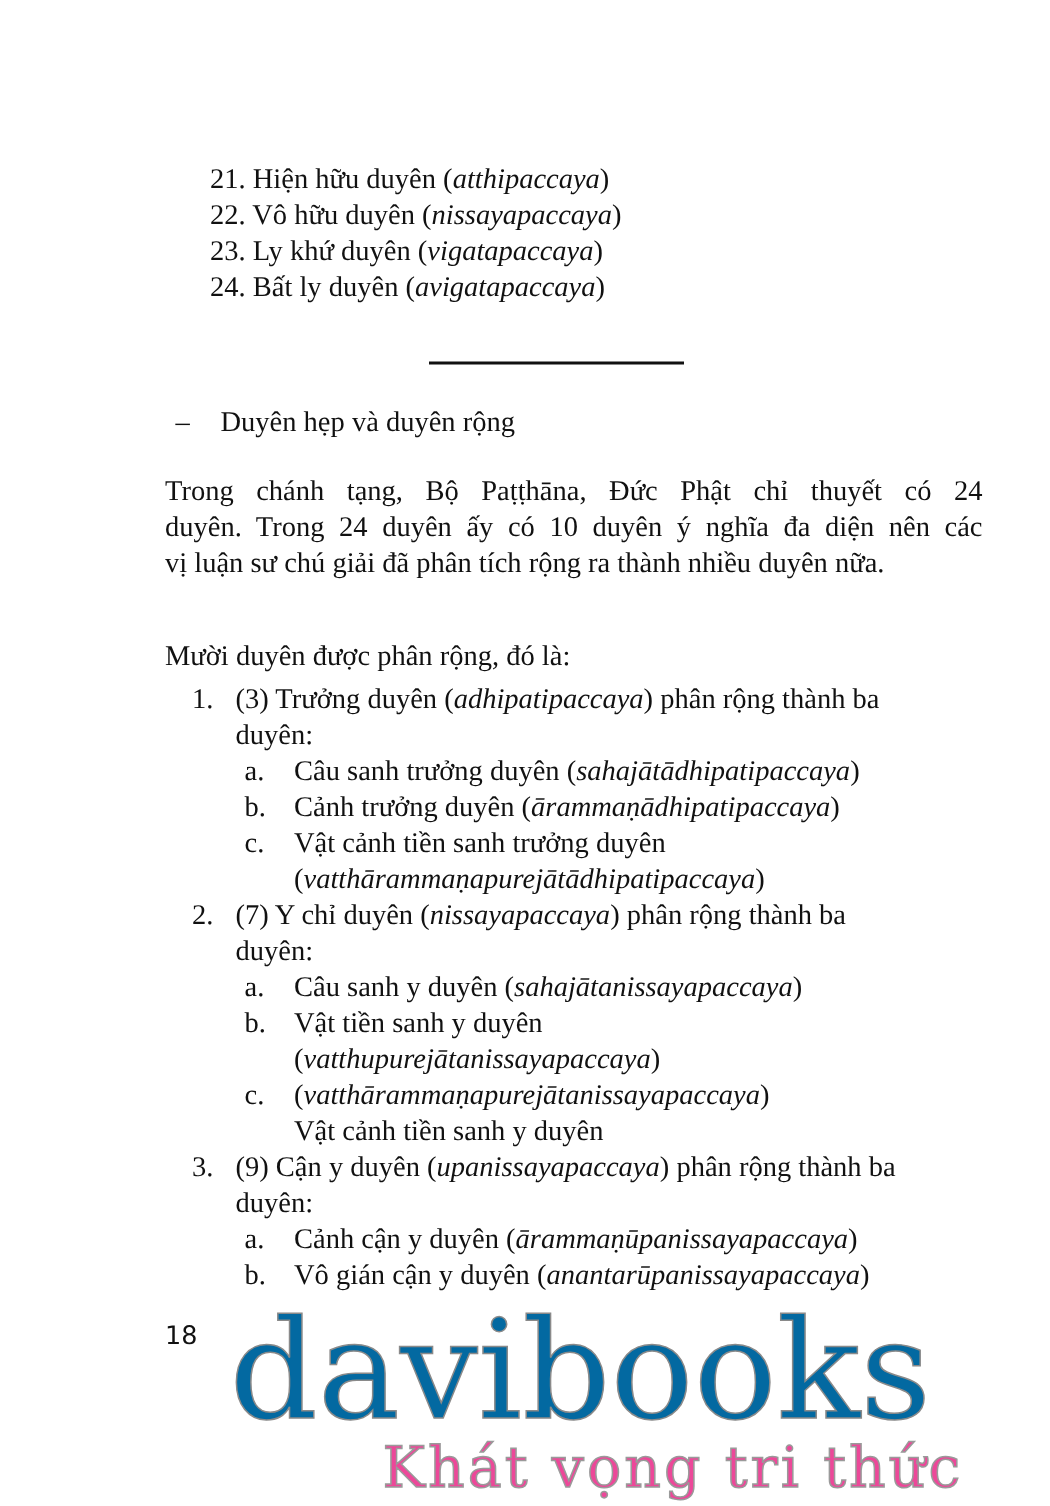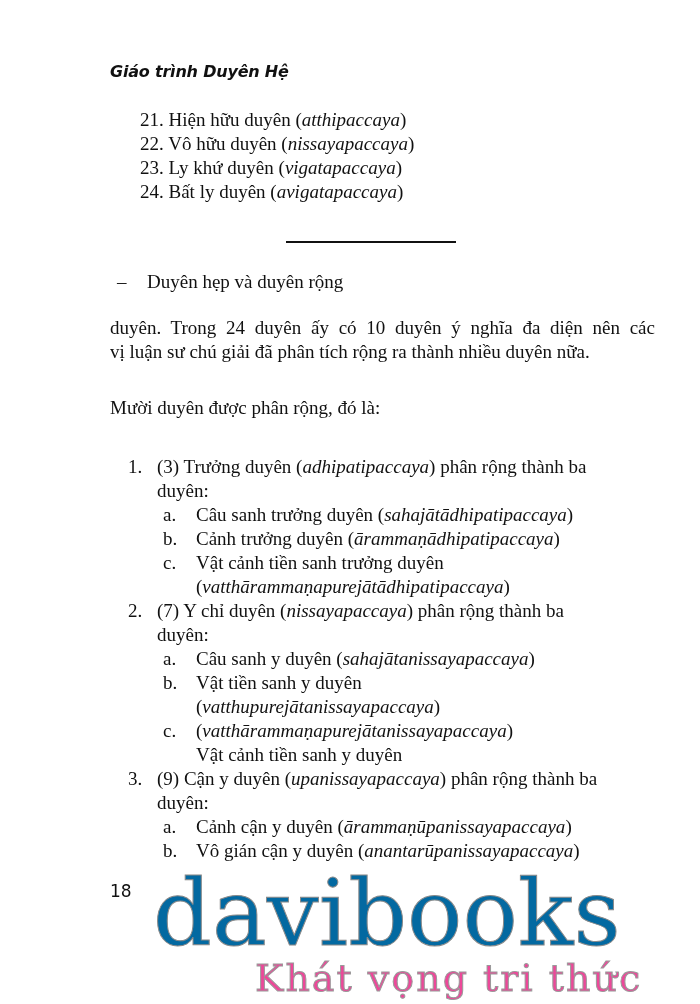--- a/index.html
+++ b/index.html
@@ -9,55 +9,55 @@
   .running-head { position: absolute; left: 110px; top: 62px; font-family: "DejaVu Sans", sans-serif;
                   font-style: italic; font-weight: bold; font-size: 16px; letter-spacing: -0.2px; }
   .toc-list { position: absolute; left: 140px; top: 108px; }
   .toc-list .row { font-size: 19px; line-height: 24px; white-space: nowrap; }
   .rule { position: absolute; left: 286px; top: 241px; width: 170px; height: 2px; background: #111; }
   .dash-row { position: absolute; left: 117px; top: 270px; font-size: 19px; line-height: 24px; }
   .dash-row .dash { display: inline-block; width: 30px; }
   .para { position: absolute; left: 110px; width: 545px; font-size: 19px; line-height: 24px; text-align: justify; }
   .para .line { display: block; text-align-last: justify; white-space: nowrap; }
   .para .line.last { text-align-last: left; }
-  .intro { position: absolute; left: 110px; top: 396px; font-size: 19px; line-height: 24px; }
+  .intro { position: absolute; left: 110px; top: 426px; font-size: 19px; line-height: 24px; }
   .ol { position: absolute; left: 128px; top: 455px; width: 530px; }
   .item { font-size: 19px; line-height: 24px; position: relative; }
   .item .num { position: absolute; left: 0; width: 28px; }
   .item .body { margin-left: 29px; }
   .item .body .l1 { display: block; white-space: nowrap; }
   .sub { margin-left: 35px; position: relative; }
   .sub .ltr { position: absolute; left: 0; }
   .sub .txt { margin-left: 33px; display: block; white-space: nowrap; }
   .page-num { position: absolute; left: 110px; top: 881px; font-family: "DejaVu Sans", sans-serif; font-size: 17px; }
   .wm-main { position: absolute; left: 153px; top: 868px; font-family: "DejaVu Serif", serif; font-size: 92px;
              line-height: 92px; color: #0369a1; -webkit-text-stroke: 1px #8a8a8a; letter-spacing: 0px; }
   .wm-sub { position: absolute; left: 255px; top: 958px; font-family: "DejaVu Serif", serif; font-size: 38px;
             line-height: 40px; color: #ec4899; -webkit-text-stroke: 1px #9a9a9a; letter-spacing: 2px; }
 </style>
 </head>
 <body>
 
 <div class="page">
-  <div class="running-head">Giáo trình Duyên Hệ</div>
 
   <div class="toc-list" id="toc">
       <div class="row"><span>21. Hiện hữu duyên (</span><i>atthipaccaya</i><span>)</span></div>
       <div class="row"><span>22. Vô hữu duyên (</span><i>nissayapaccaya</i><span>)</span></div>
       <div class="row"><span>23. Ly khứ duyên (</span><i>vigatapaccaya</i><span>)</span></div>
       <div class="row"><span>24. Bất ly duyên (</span><i>avigatapaccaya</i><span>)</span></div>
     </div>
 
   <div class="rule"></div>
 
   <div class="dash-row">
     <span class="dash">–</span><span>Duyên hẹp và duyên rộng</span>
   </div>
 
   <div class="para" style="top:316px;">
+    <span class="line">Trong chánh tạng, Bộ Paṭṭhāna, Đức Phật chỉ thuyết có 24</span>
     <span class="line">duyên. Trong 24 duyên ấy có 10 duyên ý nghĩa đa diện nên các</span>
     <span class="line last">vị luận sư chú giải đã phân tích rộng ra thành nhiều duyên nữa.</span>
   </div>
 
   <div class="intro">Mười duyên được phân rộng, đó là:</div>
 
   <div class="ol" id="olist">
       <div class="item">
         <span class="num">1.</span>
         <div class="body">

